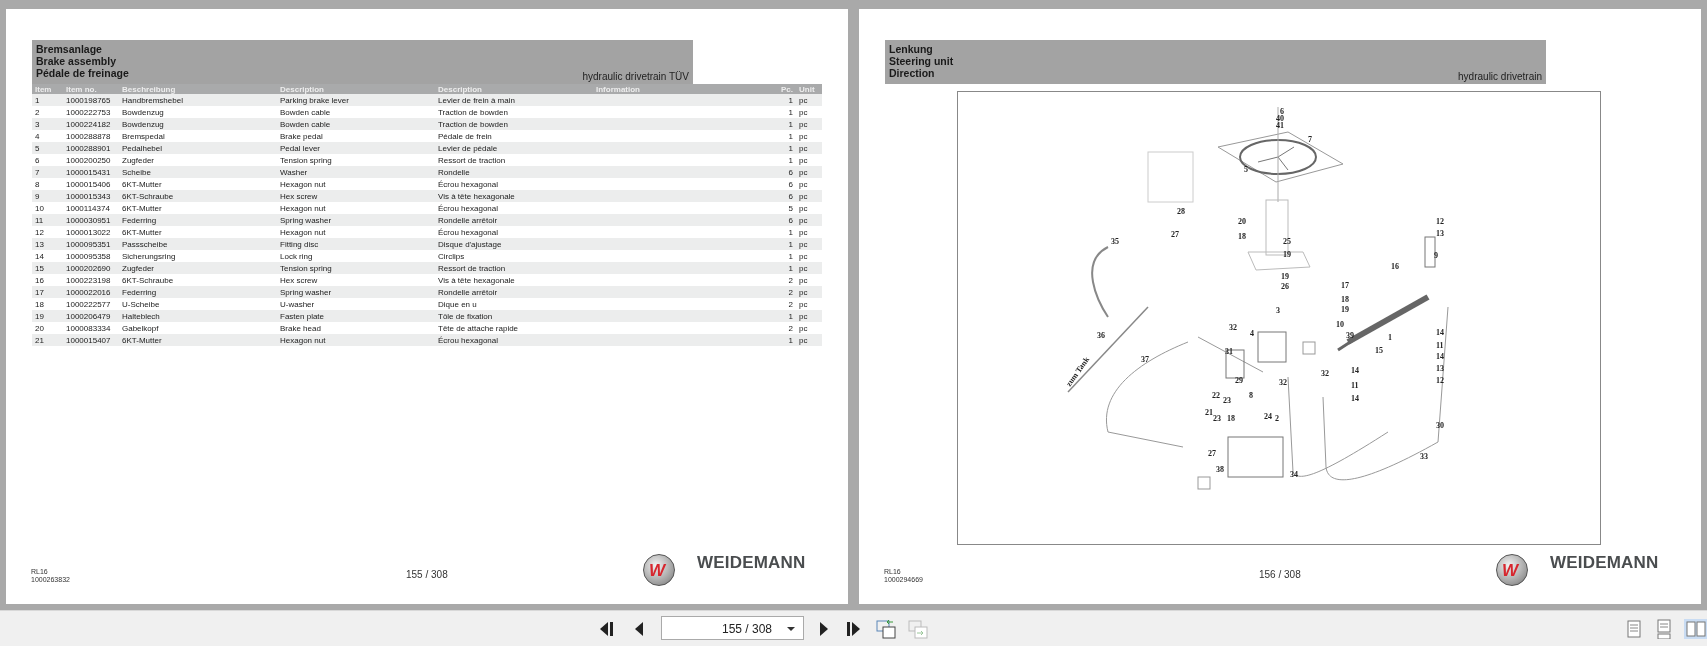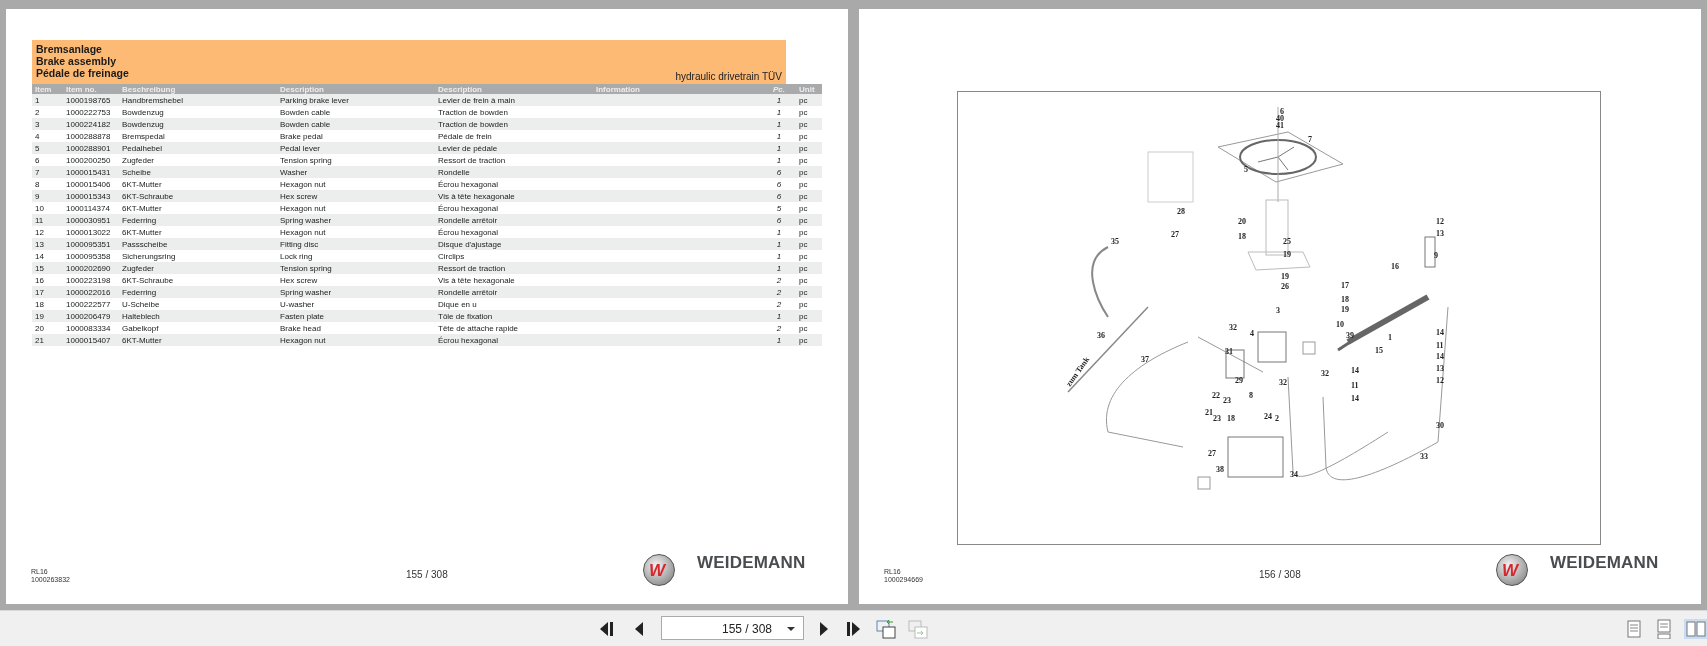--- a/index.html
+++ b/index.html
@@ -1,32 +1,32 @@
 <!DOCTYPE html>
 <html><head>
 <meta charset="utf-8">
 <style>
   html, body { margin:0; padding:0; }
   body { width:1707px; height:646px; background:#a9a9a9; position:relative; overflow:hidden;
          font-family:"Liberation Sans", sans-serif; color:#222; }
   .page { position:absolute; top:9px; height:595px; background:#fff; }
   #page-left { left:6px; width:842px; }
   #page-right { left:859px; width:842px; }
-  .hdr { position:absolute; left:26px; top:31px; width:754px; height:44px; background:#fdba74;text-align:right; }
+  .hdr { position:absolute; left:26px; top:31px; width:661px; height:44px; background:#a3a3a3;text-align:right; }
   .hdr .t { position:absolute; left:4px; font-size:10.5px; font-weight:bold; line-height:12px; color:#1a1a1a; }
   .hdr .t1 { top:3px; } .hdr .t2 { top:15px; } .hdr .t3 { top:27px; }
   .hdr .sub { position:absolute; right:4px; bottom:2px; font-size:10px; color:#222;margin-top:16px; }
   table.parts { position:absolute; left:26px; top:75px; width:790px; border-collapse:collapse; font-size:8px; }
   table.parts th { background:#a9aaab; color:#eee; font-weight:bold; text-align:left; height:10px; padding:0 3px; font-size:8px; }
   table.parts td { height:12px; padding:0 3px; color:#222; white-space:nowrap; }
   table.parts tr:nth-child(odd) td { background:#eceded; }
   table.parts tr:nth-child(even) td { background:#fff; }
   .c-item { width:25px; } .c-no { width:50px;margin-top:12px; } .c-de { width:152px; } .c-en { width:152px; }
   .c-fr { width:152px; } .c-info { width:160px;margin-top:24px; } .c-pc { width:28px; } .c-unit { width:20px; }
-  table.parts td.c-pc, table.parts th.c-pc { text-align:center; padding-left:6px;font-style:italic; }
+  table.parts td.c-pc, table.parts th.c-pc { text-align:right; padding-left:6px; }
   .foot-code { position:absolute; left:25px; top:559px; font-size:7px; line-height:8px; color:#333; }
   .pagenum { position:absolute; top:560px; font-size:10px; color:#333; }
   #page-left .pagenum { left:400px; } #page-right .pagenum { left:400px; }
   .logo { position:absolute; left:637px; top:544px; width:190px; height:34px; }
   .logo .circ { position:absolute; left:0; top:1px; width:30px; height:30px; border-radius:50%;
      background:radial-gradient(circle at 40% 35%, #f3f3f3, #9a9a9a 70%, #5e5e5e); border:1px solid #555; }
   .logo .w { position:absolute; left:5px; top:6px; font-size:17px; font-weight:bold; color:#d7262e; font-style:italic; }
   .logo .brand { position:absolute; left:54px; top:0; font-size:17px; font-weight:bold; color:#4a4d4f; letter-spacing:0.2px; }
   .diagram { position:absolute; left:98px; top:82px; width:642px; height:452px; border:1px solid #888; background:#fff; }
   .toolbar { position:absolute; left:0; top:610px; width:1707px; height:36px; background:#f0f0f0; border-top:1px solid #d8d8d8; }
@@ -278,20 +278,26 @@
   <div class="pagenum">155 / 308</div>
   <div class="logo">
     <div class="circ">
         <span class="w">W</span>
       </div>
     <div class="brand">WEIDEMANN</div>
   </div>
 </div>
 
 <div class="page" id="page-right">
+  <div class="hdr">
+    <div class="t t1">Lenkung</div>
+    <div class="t t2">Steering unit</div>
+    <div class="t t3">Direction</div>
+    <div class="sub">hydraulic drivetrain</div>
+  </div>
   <div class="diagram">
     <svg width="642" height="452" viewBox="0 0 642 452">
       <g stroke="#777" fill="none" stroke-width="1">
 
         <polygon points="260,55 330,40 385,72 318,90" stroke="#999"></polygon>
         <ellipse cx="320" cy="65" rx="38" ry="17" stroke="#666" stroke-width="2"></ellipse>
         <line x1="320" y1="65" x2="300" y2="70"></line>
           <line x1="320" y1="65" x2="336" y2="55"></line>
           <line x1="320" y1="65" x2="330" y2="78"></line>
         <line x1="320" y1="15" x2="320" y2="110" stroke="#aaa"></line>

